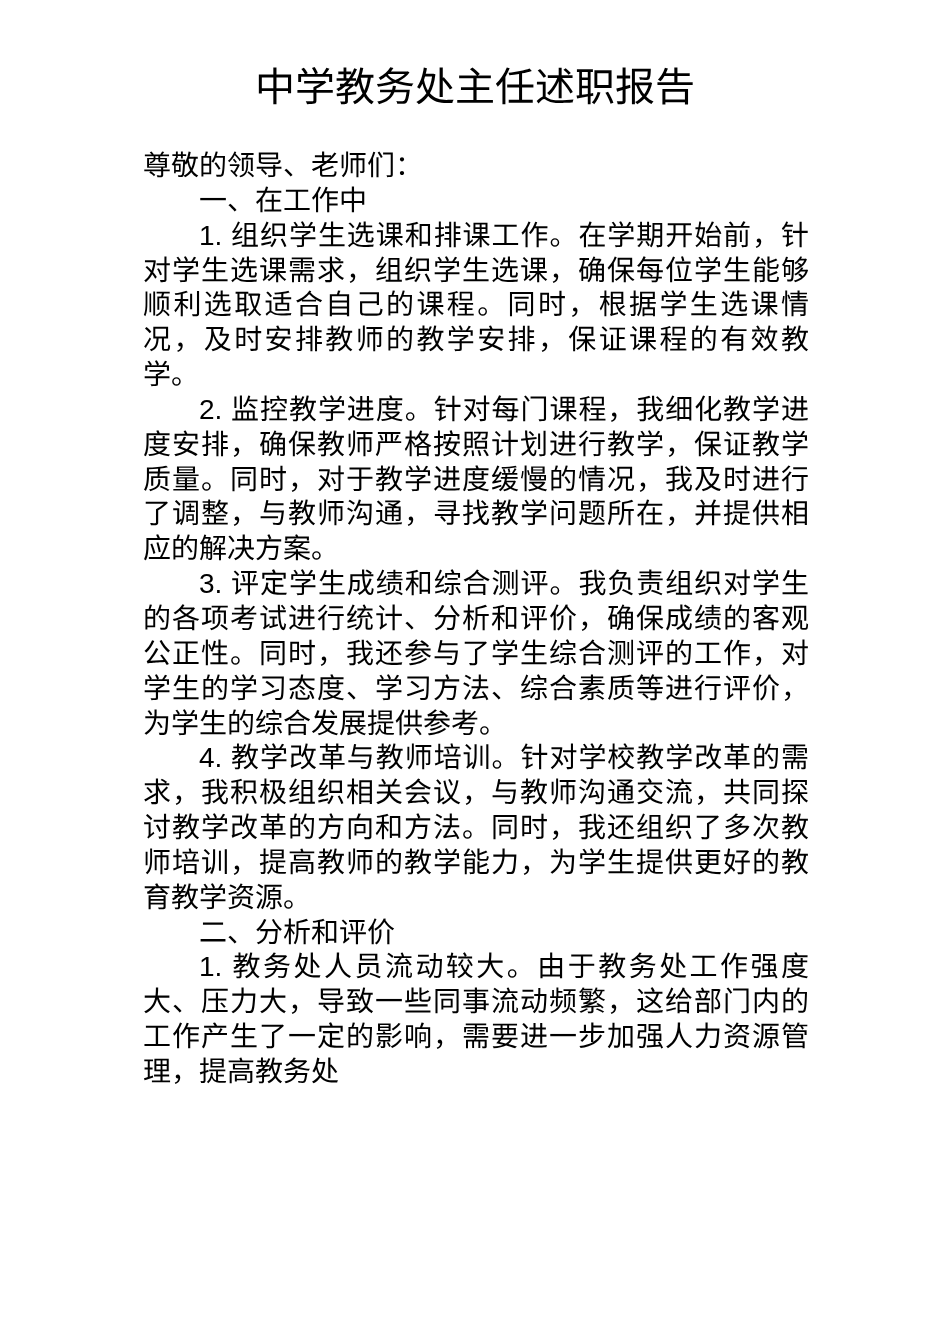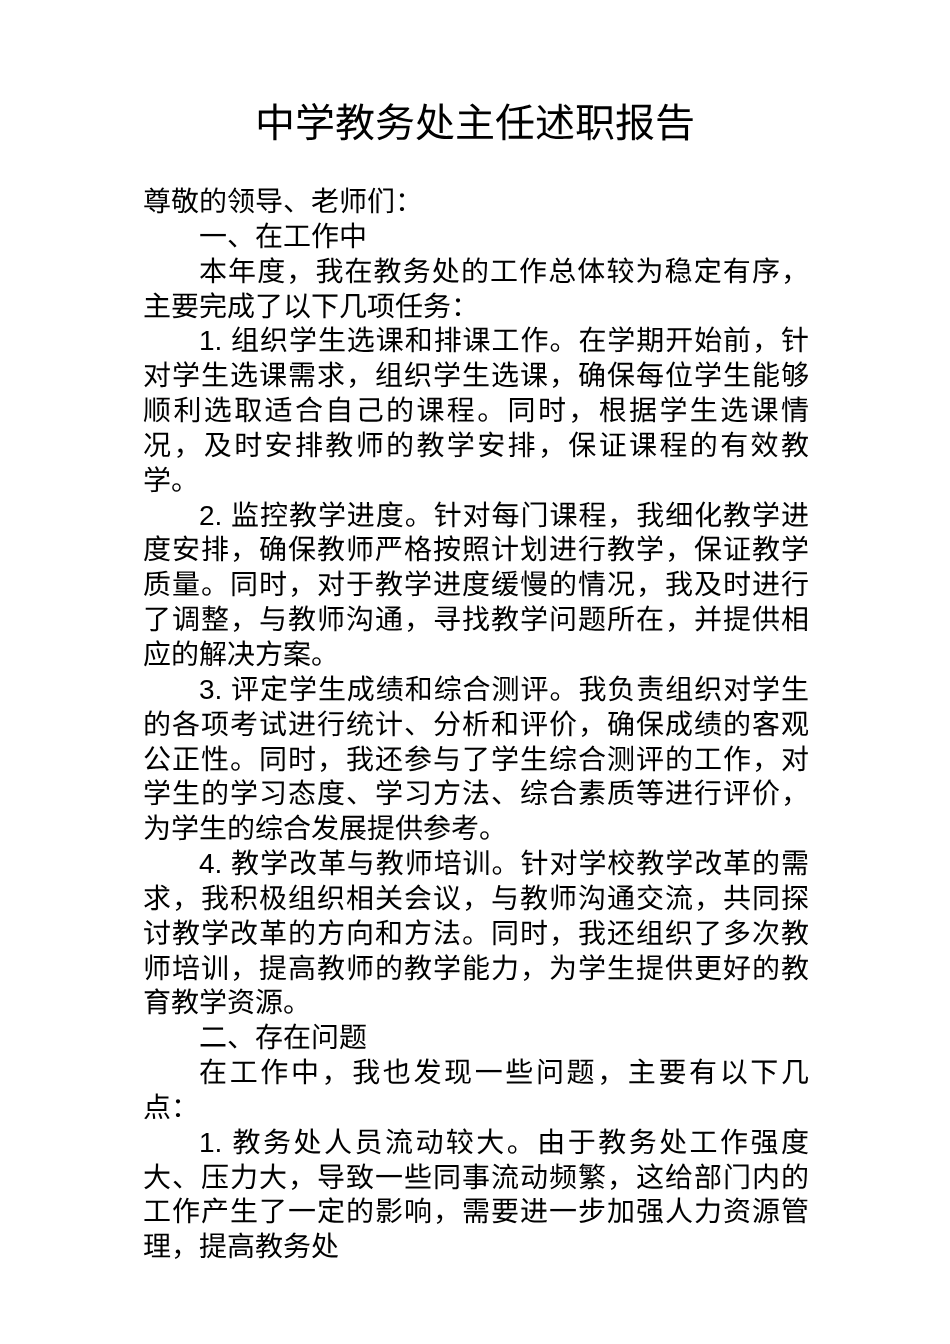--- a/index.html
+++ b/index.html
@@ -14,22 +14,22 @@
     color: #000000;
   }
   .page {
     position: relative;
     width: 950px;
     height: 1344px;
     background: #ffffff;
     overflow: hidden;
   }
   .doc-title {
-    margin: 16px;
-    padding-top: 87px;
+    margin: 0;
+    padding-top: 67px;
     text-align: center;
     font-size: 40px;
     line-height: 40px;
     font-weight: normal;
     letter-spacing: 0;
   }
   .doc-body {
     margin-left: 143px;
     margin-top: 42px;
     width: 666px;
@@ -49,22 +49,20 @@
 </style>
 </head>
 <body>
 
 <div class="page">
   <h1 class="doc-title">中学教务处主任述职报告</h1>
 
   <div class="doc-body">
     <p class="para no-indent">尊敬的领导、老师们：</p>
     <p class="para">一、在工作中</p>
-    <p class="para">本年度，我在教务处的工作总体较为稳定有序，主要完成了以下几项任务：</p>
     <p class="para">1. 组织学生选课和排课工作。在学期开始前，针对学生选课需求，组织学生选课，确保每位学生能够顺利选取适合自己的课程。同时，根据学生选课情况，及时安排教师的教学安排，保证课程的有效教学。</p>
     <p class="para">2. 监控教学进度。针对每门课程，我细化教学进度安排，确保教师严格按照计划进行教学，保证教学质量。同时，对于教学进度缓慢的情况，我及时进行了调整，与教师沟通，寻找教学问题所在，并提供相应的解决方案。</p>
     <p class="para">3. 评定学生成绩和综合测评。我负责组织对学生的各项考试进行统计、分析和评价，确保成绩的客观公正性。同时，我还参与了学生综合测评的工作，对学生的学习态度、学习方法、综合素质等进行评价，为学生的综合发展提供参考。</p>
     <p class="para">4. 教学改革与教师培训。针对学校教学改革的需求，我积极组织相关会议，与教师沟通交流，共同探讨教学改革的方向和方法。同时，我还组织了多次教师培训，提高教师的教学能力，为学生提供更好的教育教学资源。</p>
-    <p class="para">二、存在问题</p>
-    <p class="para">在工作中，我也发现一些问题，主要有以下几点：</p>
+    <p class="para">二、分析和评价</p>
     <p class="para">1. 教务处人员流动较大。由于教务处工作强度大、压力大，导致一些同事流动频繁，这给部门内的工作产生了一定的影响，需要进一步加强人力资源管理，提高教务处</p>
   </div>
 </div>
 
 </body></html>

